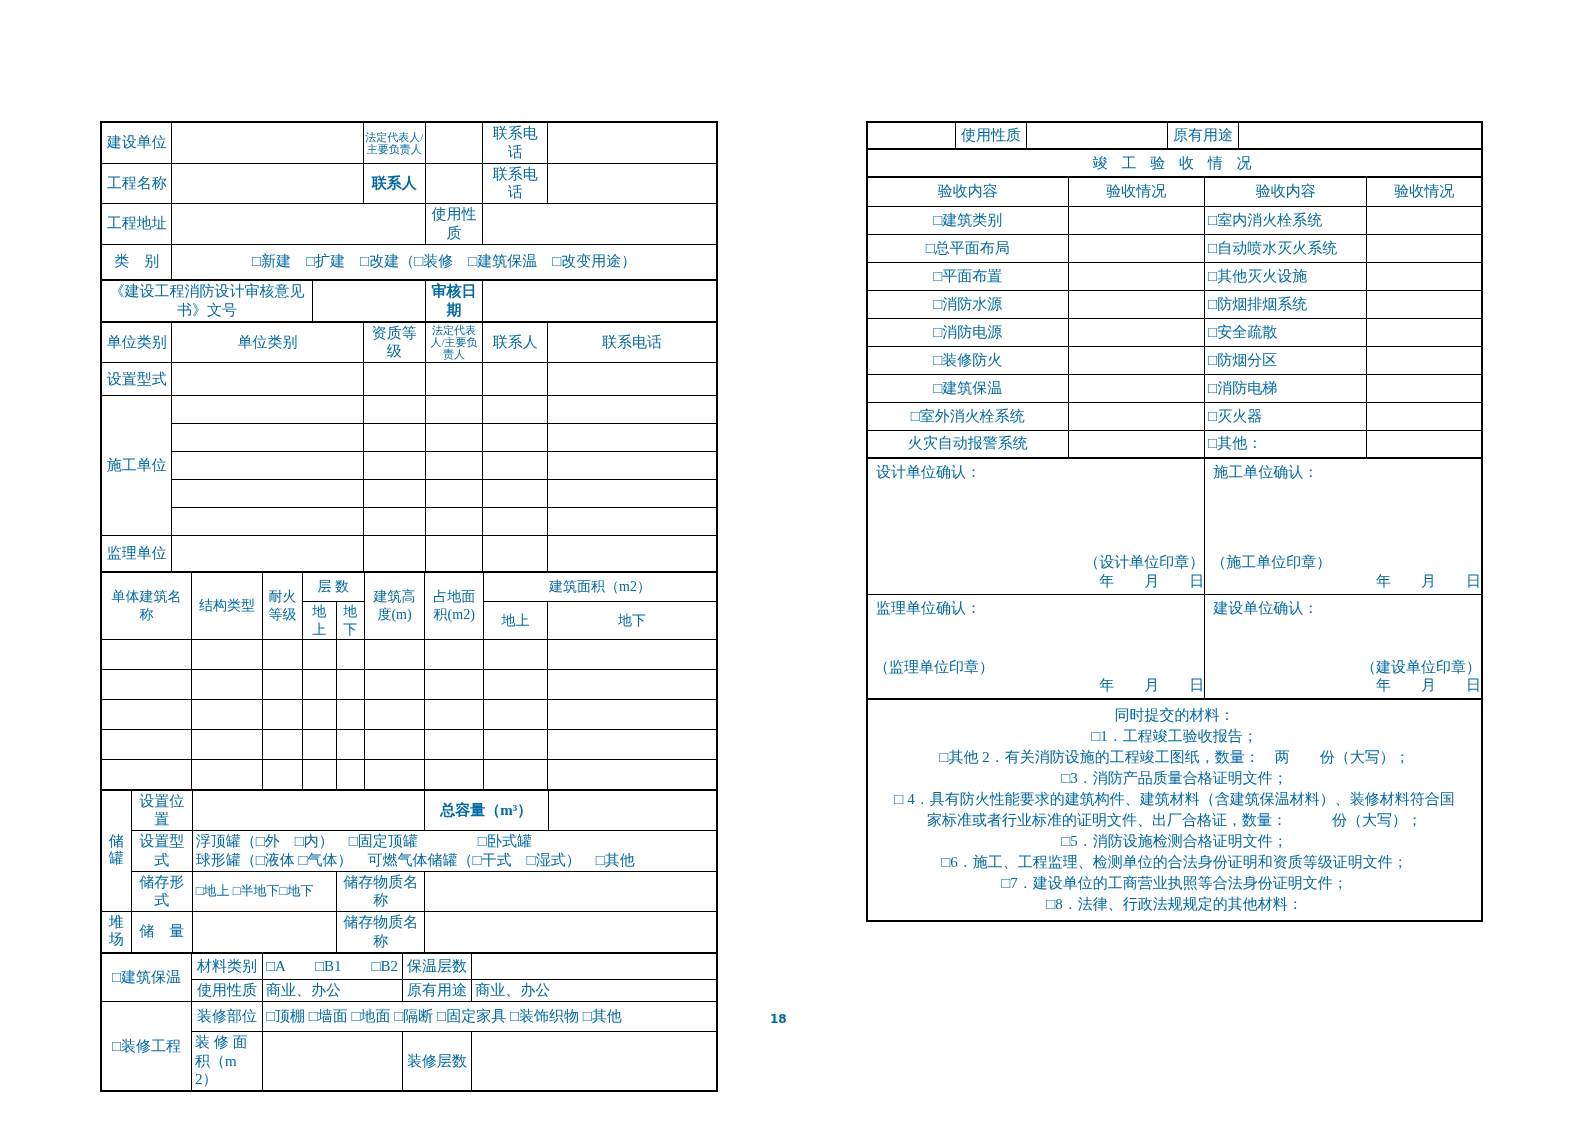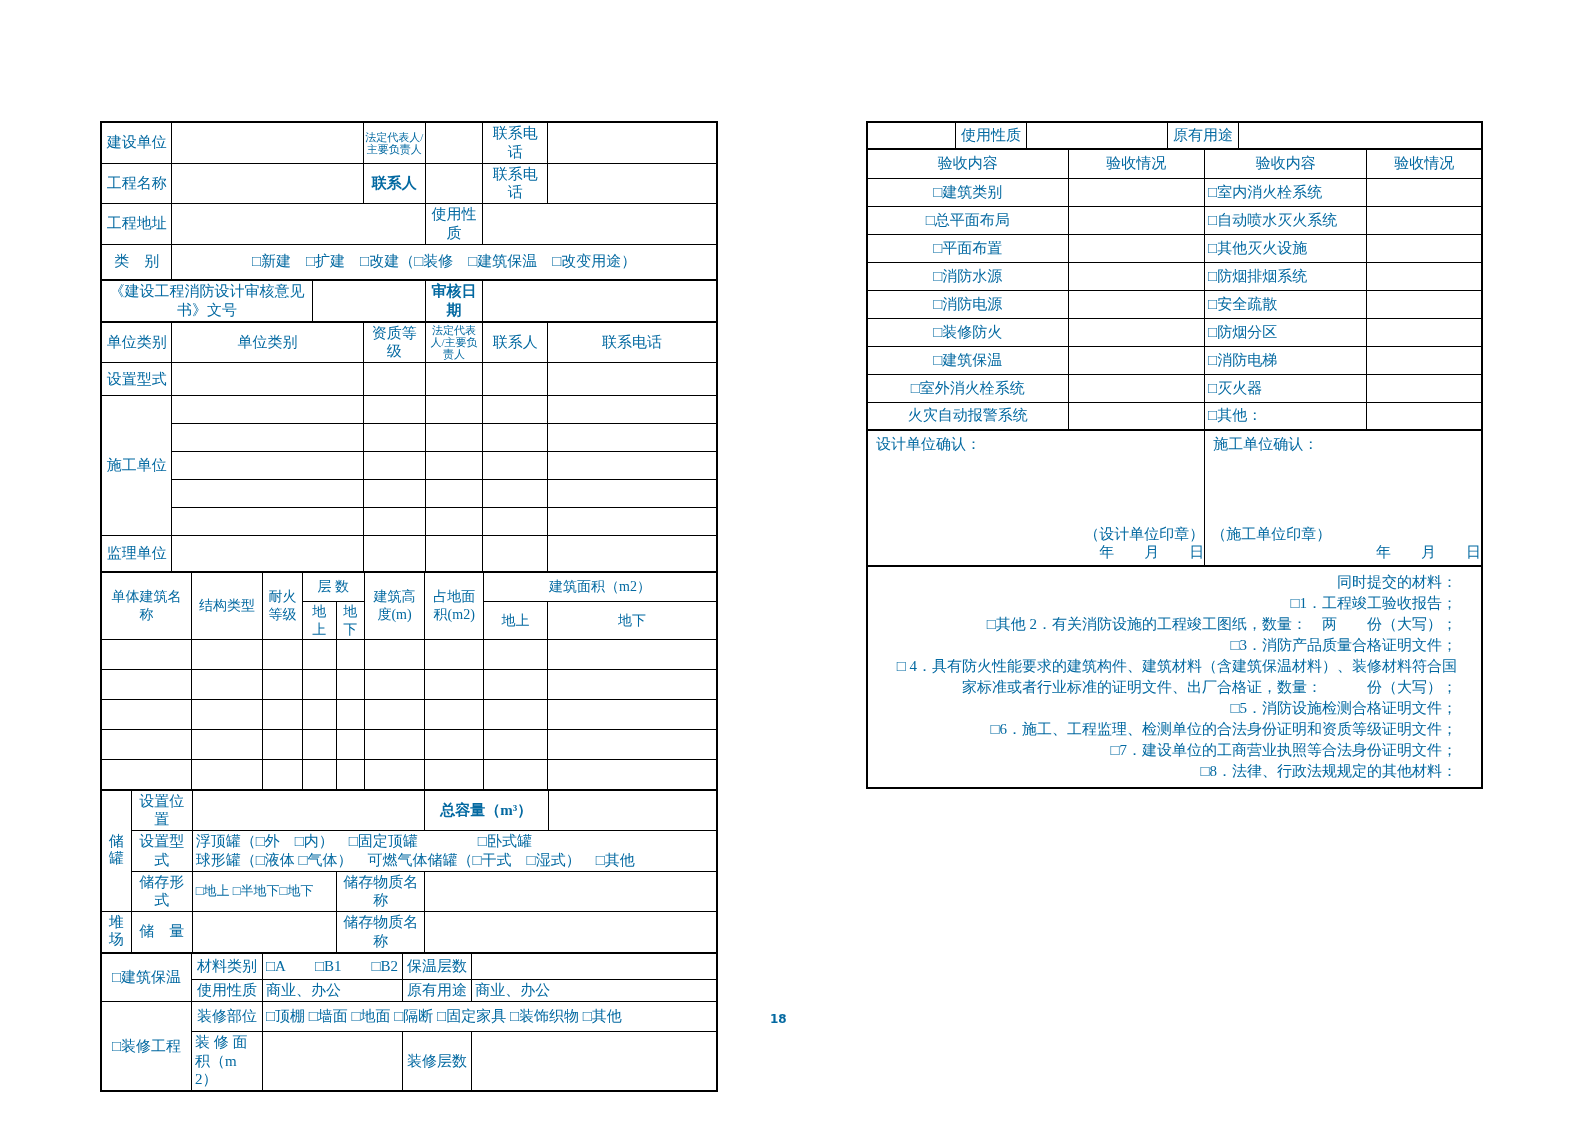--- a/index.html
+++ b/index.html
@@ -18,21 +18,21 @@
   .f14{font-size:14px;}
   .vert{padding:0;word-break:break-all;}
   .vert span{display:inline-block;width:1em;line-height:17px;}
   .wrap2{word-break:break-all;}
   .title-band{letter-spacing:5px;}
   .cc{position:relative;vertical-align:top;text-align:left;padding:4px 8px;}
   .cc .bottom{position:absolute;left:0;right:0;bottom:3px;}
   .cc .line{width:100%;}
   .al-r{text-align:right;}
   .al-l{text-align:left;}
-  .mat{vertical-align:top;text-align:right;padding:5px 24px;line-height:21px;}
+  .mat{vertical-align:top;text-align:center;padding:5px 24px;line-height:21px;}
   .mat div{white-space:pre-wrap;}
   .pageno{position:absolute;left:770px;top:1012px;font-family:"DejaVu Sans",sans-serif;
           font-size:12px;font-weight:bold;}
 </style>
 </head>
 <body>
 
 <div class="canvas">
 
   <div class="lpage">
@@ -343,20 +343,27 @@
           <tr style="height:27px">
         <td></td>
         <td>使用性质</td>
         <td></td>
         <td>原有用途</td>
         <td></td>
       </tr>
     </tbody>
       </table>
 
+    <table class="stk">
+      <tbody>
+          <tr style="height:28px">
+        <td class="title-band">竣 工 验 收 情 况</td>
+      </tr>
+    </tbody>
+      </table>
 
     <table class="stk">
       <colgroup>
           <col style="width:32.7%">
           <col style="width:22.2%">
           <col style="width:26.4%">
           <col style="width:18.7%">
         </colgroup>
       <tbody>
           <tr style="height:29px">
@@ -434,20 +441,36 @@
           <div class="bottom">
             <div class="line al-r" style="padding-right:70px">（设计单位印章）</div>
             <div class="line al-r" style="padding-right:64px">年　　月　　日</div>
           </div>
         </td>
         <td class="cc">
           <div>施工单位确认：</div>
           <div class="bottom">
             <div class="line al-l" style="padding-left:6px">（施工单位印章）</div>
             <div class="line al-r" style="padding-right:45px">年　　月　　日</div>
+          </div>
+        </td>
+      </tr>
+      <tr style="height:105px">
+        <td class="cc">
+          <div>监理单位确认：</div>
+          <div class="bottom">
+            <div class="line al-l" style="padding-left:6px">（监理单位印章）</div>
+            <div class="line al-r" style="padding-right:70px">年　　月　　日</div>
+          </div>
+        </td>
+        <td class="cc">
+          <div>建设单位确认：</div>
+          <div class="bottom">
+            <div class="line al-r" style="padding-right:12px">（建设单位印章）</div>
+            <div class="line al-r" style="padding-right:40px">年　　月　　日</div>
           </div>
         </td>
       </tr>
     </tbody>
       </table>
 
     <table class="stk">
       <tbody>
           <tr style="height:216px">
         <td class="mat">

